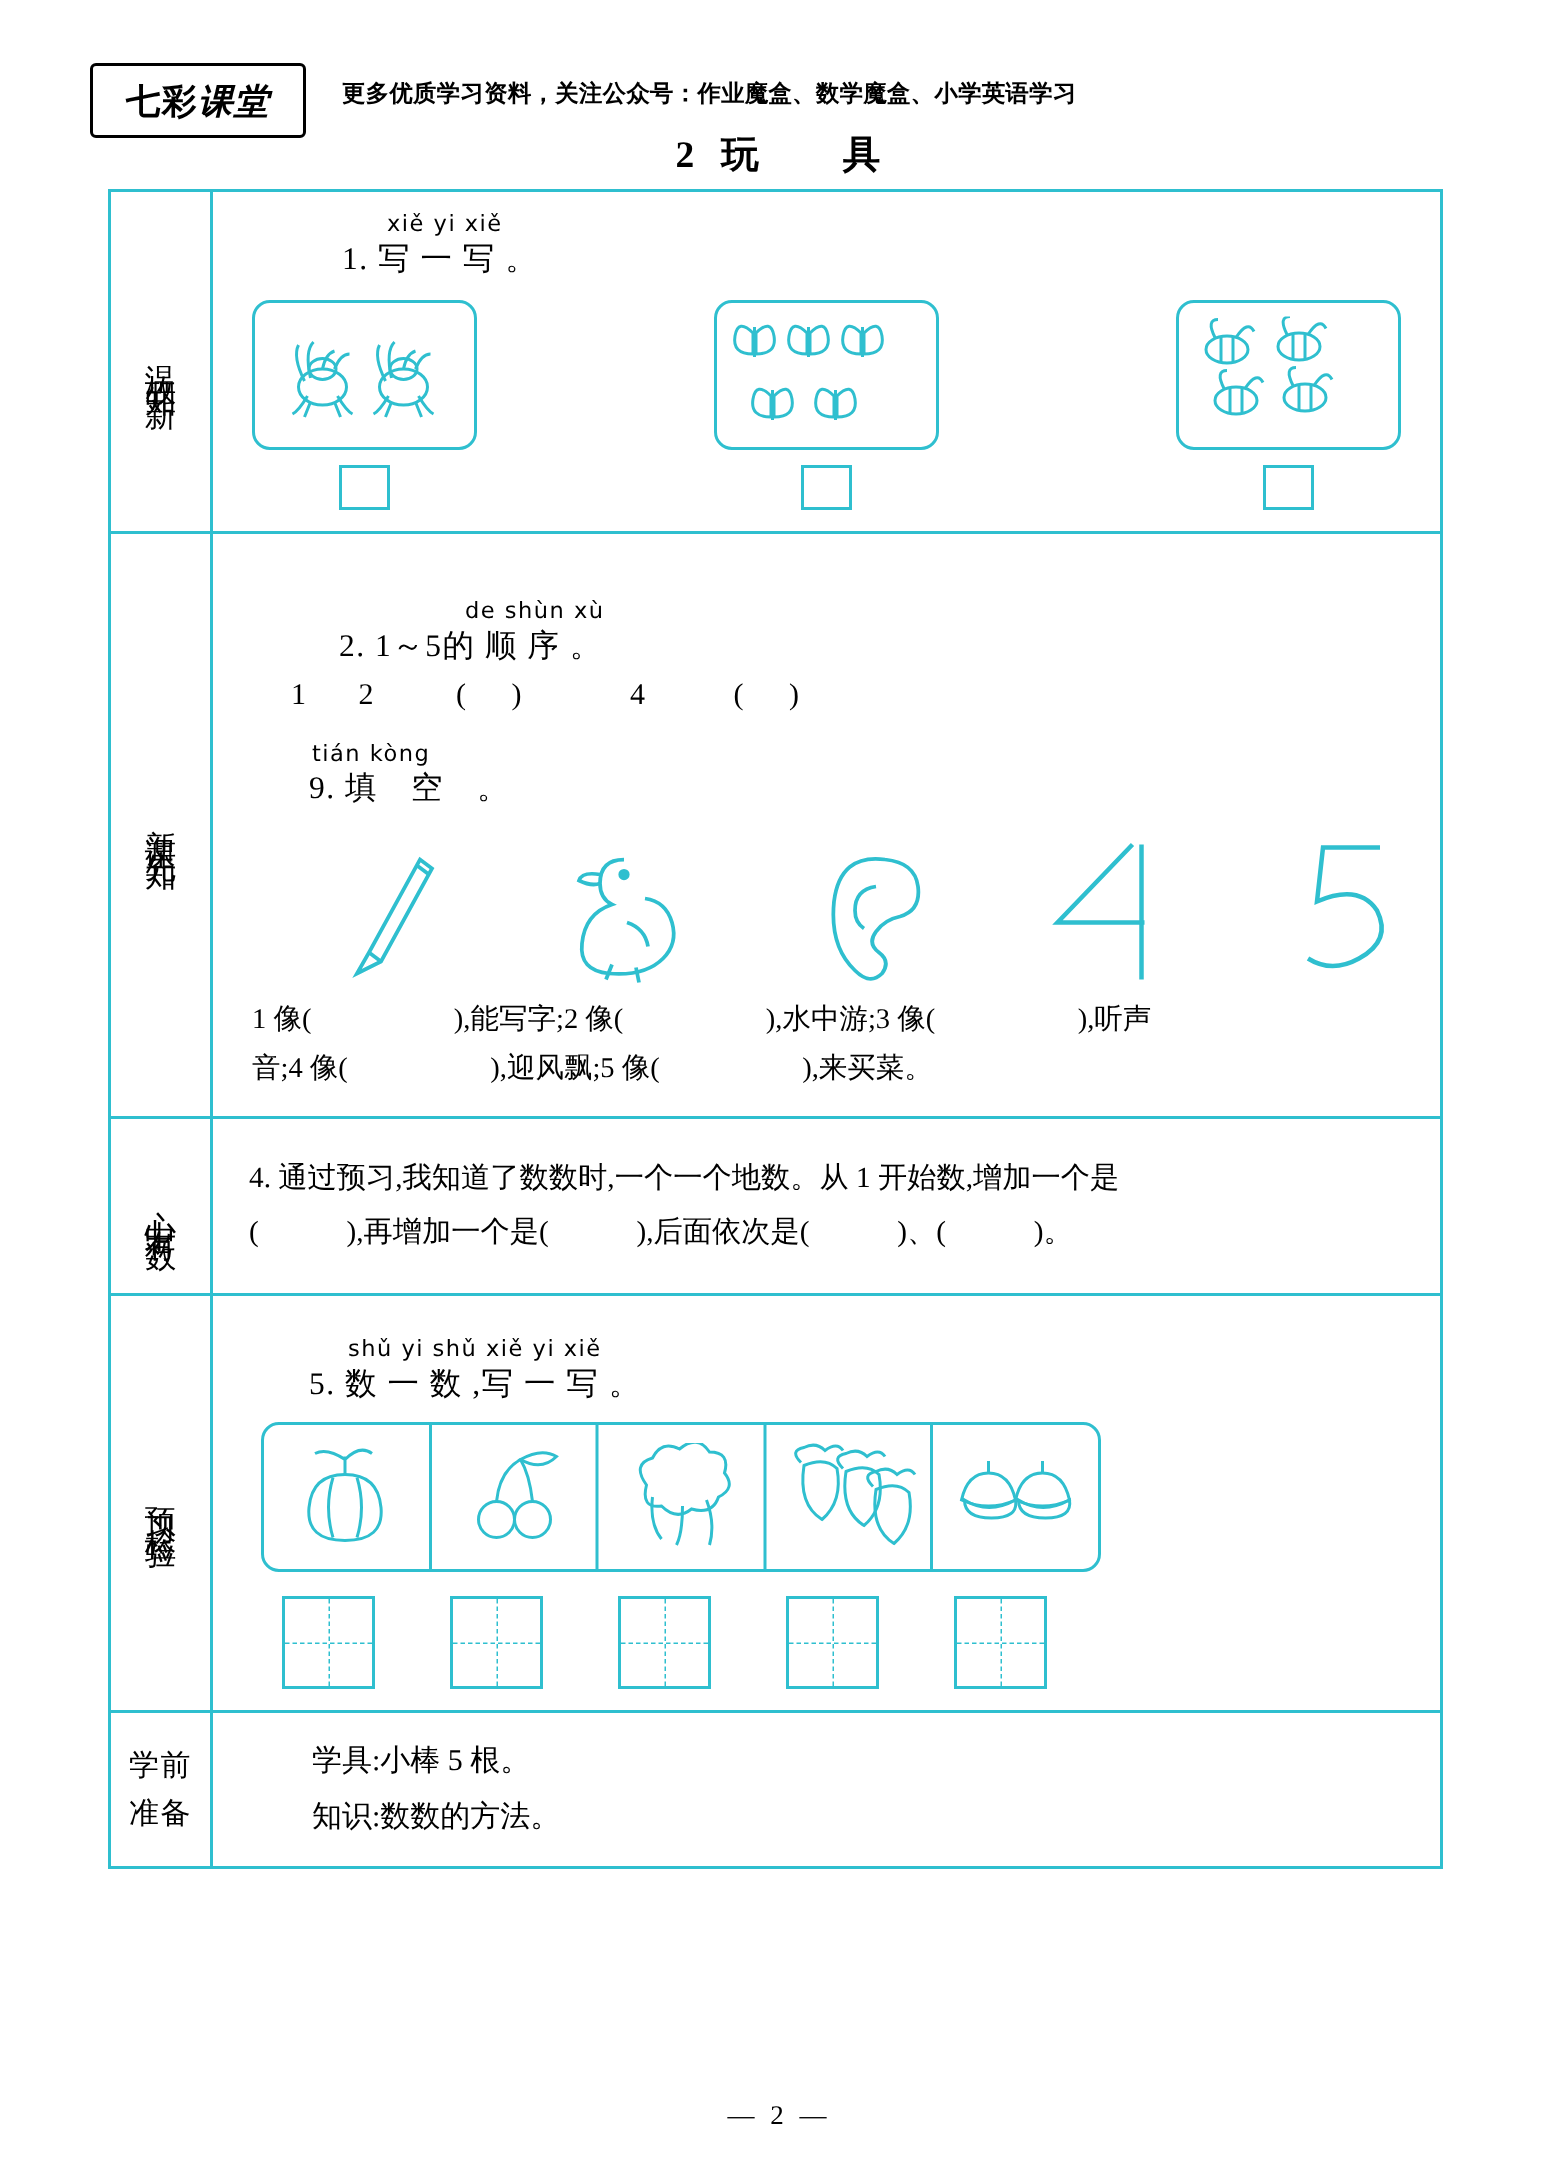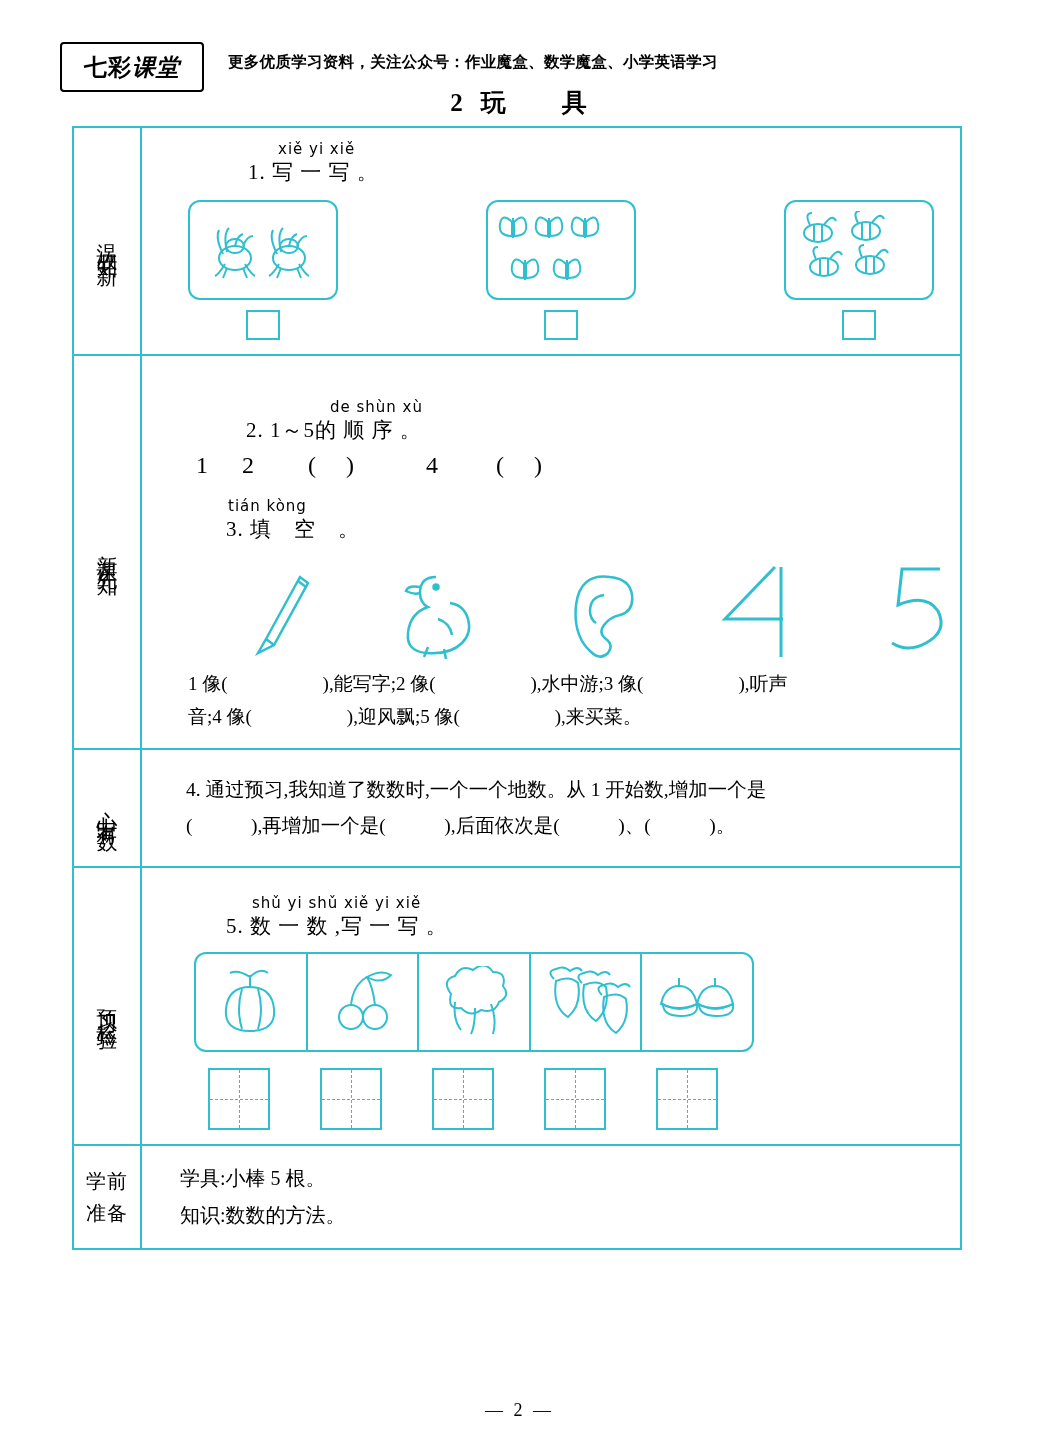--- a/index.html
+++ b/index.html
@@ -69,21 +69,20 @@
     left: 72px;
     top: 126px;
     width: 890px;
     border: 2px solid #2fbfcf;
     box-sizing: border-box;
   }
   .row {
     display: flex;
     border-bottom: 2px solid #2fbfcf;
     box-sizing: border-box;
-    gap: 20px;
   }
   .row:last-child { border-bottom: none; }
   .label-cell {
     width: 68px;
     min-width: 68px;
     border-right: 2px solid #2fbfcf;
     box-sizing: border-box;
     display: flex;
     align-items: center;
     justify-content: center;
@@ -142,23 +141,23 @@
   .smallbox {
     width: 34px;
     height: 30px;
     border: 2px solid #2fbfcf;
     box-sizing: border-box;
   }
   .bx-wrap { width: 150px; display: flex; justify-content: center; }
 
   
   .seq {
-    font-size: 24px;
+    font-size: 20px;
     margin-top: 8px;
-    margin-left: 16px;
+    margin-left: 34px;
     letter-spacing: 2px;
   }
   .seq span { display: inline-block; }
   .pic-row {
     display: flex;
     align-items: flex-end;
     margin-top: 8px;
     padding-left: 18px;
     height: 110px;
   }
@@ -243,20 +242,21 @@
     font-size: 20px;
     line-height: 1.6;
     letter-spacing: 1px;
     padding: 8px 0;
   }
   .prep-content {
     flex: 1;
     padding: 14px 18px;
     font-size: 20px;
     line-height: 1.85;
+    margin-left: 48px;
   }
 
   .footer {
     position: absolute;
     left: 0;
     top: 1400px;
     width: 1039px;
     text-align: center;
     font-size: 18px;
     letter-spacing: 3px;
@@ -395,21 +395,21 @@
         <span style="display:inline-block;width:38px">1</span>
         <span style="display:inline-block;width:58px">2</span>
         <span style="display:inline-block;width:30px">(</span>
         <span style="display:inline-block;width:72px">)</span>
         <span style="display:inline-block;width:62px">4</span>
         <span style="display:inline-block;width:30px">(</span>
         <span style="display:inline-block;width:60px">)</span>
       </div>
 
       <div class="pinyin" style="padding-left:48px;margin-top:18px">tián kòng</div>
-      <div class="qline" style="padding-left:46px">3. 填　空　。</div>
+      <div class="qline" style="padding-left:46px">9. 填　空　。</div>
 
       <div class="pic-row">
         <div class="pic-slot">
           <svg width="80" height="96" viewBox="0 0 80 96">
             <g stroke="#2fbfcf" stroke-width="2.5" fill="none">
               <path d="M20 88 L28 74 L62 12 L70 18 L36 80 Z"></path>
               <path d="M28 74 L36 80"></path>
               <path d="M60 16 L68 22"></path>
             </g>
           </svg>

